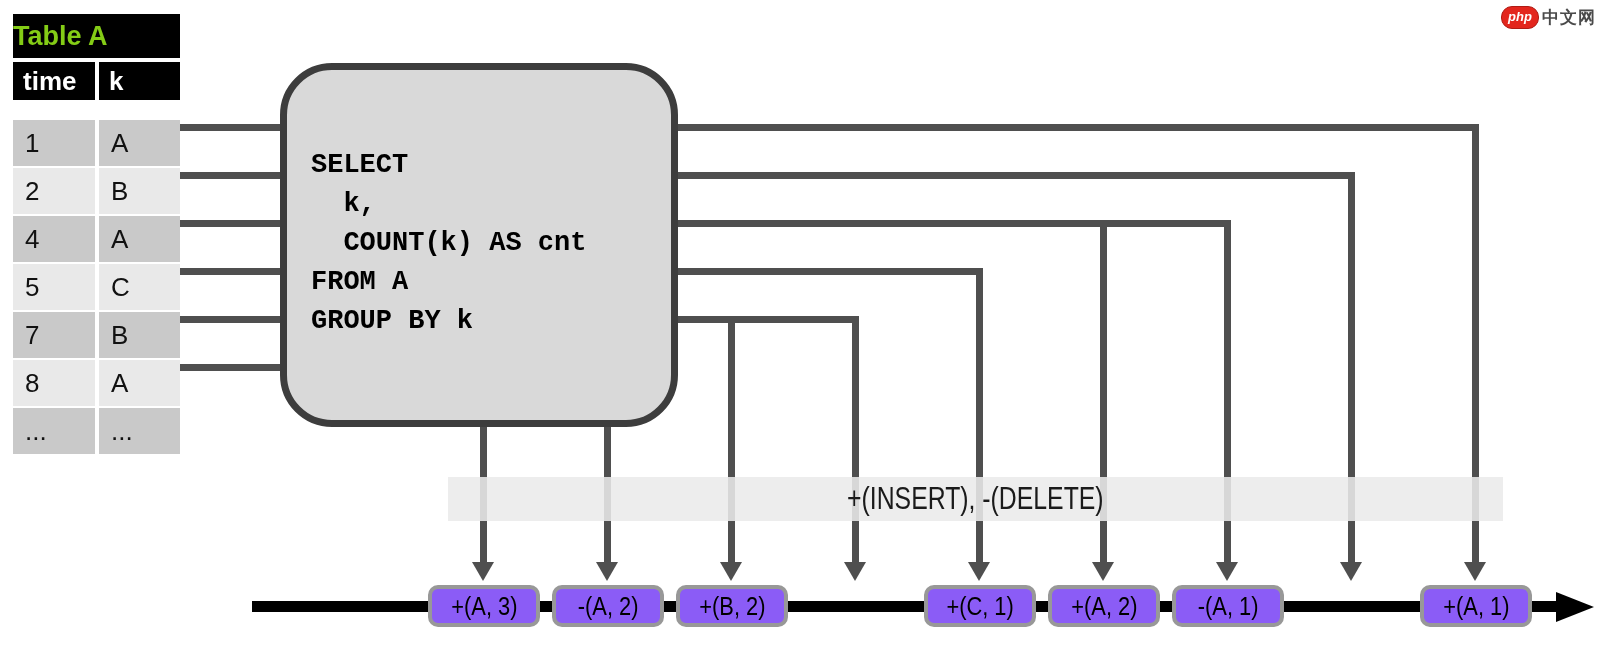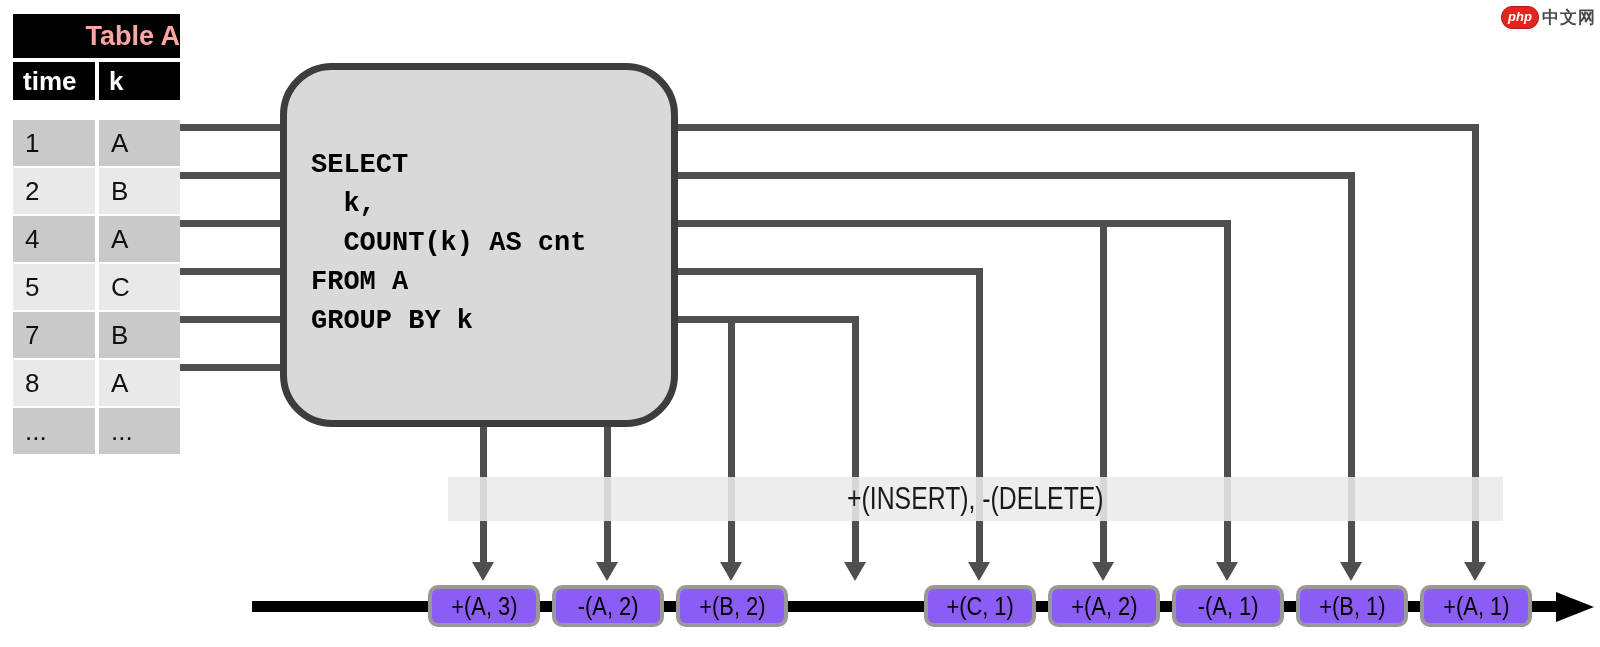--- a/index.html
+++ b/index.html
@@ -16,22 +16,22 @@
     border-radius:11px; border:1px solid #b01b14;
   }
   .wm-site {
     font-weight:bold; font-size:17px; color:#4a4a4a; letter-spacing:1px;
     text-shadow:0 0 1px #fff, 0 0 2px #fff;
   }
 
   
   .srctable { position:absolute; left:13px; top:14px; width:167px; }
   .tbl-title {
-    background:#000; color:#fca5a5; font-weight:bold; font-size:27px;
-    height:44px; line-height:44px; text-align:right; margin-bottom:4px;
+    background:#000; color:#84cc16; font-weight:bold; font-size:27px;
+    height:44px; line-height:44px; text-align:left; margin-bottom:4px;
   }
   .tbl-headrow { display:flex; gap:4px; margin-bottom:20px; }
   .tbl-headcell {
     background:#000; color:#fff; font-weight:bold; font-size:26px;
     height:38px; line-height:38px; padding-left:10px; box-sizing:border-box;
   }
   .tbl-row { display:flex; gap:4px; margin-bottom:2px; }
   .tbl-cell {
     font-size:26px; height:46px; line-height:46px; padding-left:12px;
     box-sizing:border-box; color:#111;
@@ -193,20 +193,17 @@
   </div>
   <div class="event-box" style="left:924px;">
     <span class="event-label">+(C, 1)</span>
   </div>
   <div class="event-box" style="left:1048px;">
     <span class="event-label">+(A, 2)</span>
   </div>
   <div class="event-box" style="left:1172px;">
     <span class="event-label">-(A, 1)</span>
   </div>
-  <div class="event-box" style="left:1296px;">
-    <span class="event-label">+(B, 1)</span>
-  </div>
   <div class="event-box" style="left:1420px;">
     <span class="event-label">+(A, 1)</span>
   </div>
 
 </div>
 
 </body></html>

